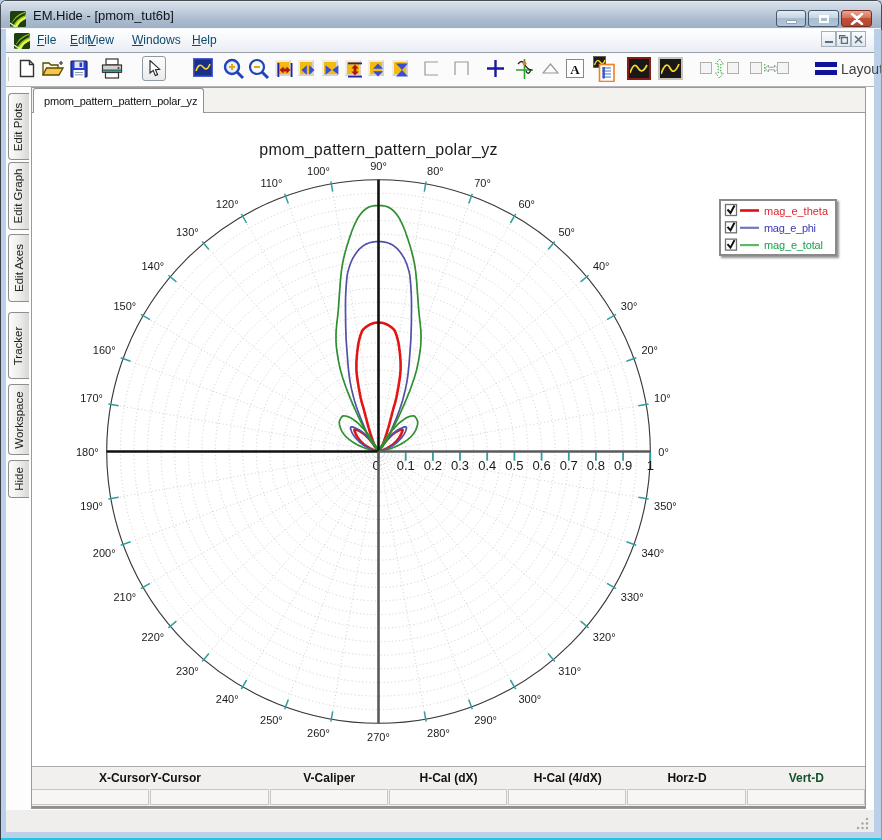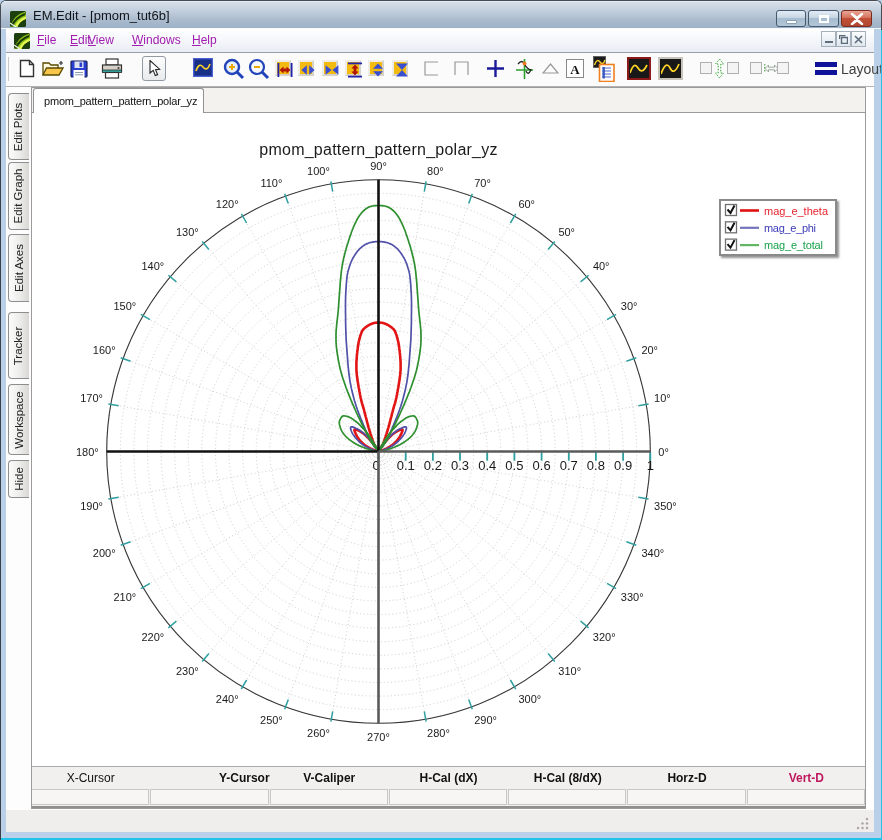--- a/index.html
+++ b/index.html
@@ -7,38 +7,38 @@
   border:1px solid #454c54; border-bottom:none; }
 #titlebar { position:absolute; left:1px; right:1px; top:1px; height:28px;
   border-radius:5px 5px 0 0;
   background:linear-gradient(180deg,#dae2ec 0%,#c2cfdd 35%,#a9bacd 70%,#9db0c5 100%);
   box-shadow:0 1px 0 rgba(255,255,255,.35) inset, 0 -1px 0 #f4f8fc inset; }
 #menubar { position:absolute; left:6px; right:8px; top:29px; height:24px;
   background:linear-gradient(180deg,#ffffff,#e9edf4); border-bottom:1px solid #9aa0aa; }
 #toolbar { position:absolute; left:6px; right:8px; top:53px; height:34px;
   background:#fbfbfb; border-bottom:1px solid #b2b2b2; }
 #client { position:absolute; left:6px; right:8px; top:87px; bottom:30px; background:#fff; }
-.mi { position:absolute; top:33px; font-size:12px; color:#a21caf; }
+.mi { position:absolute; top:33px; font-size:12px; color:#0c4a6e; }
 .mi u { text-decoration:underline; }
 #statusbar { position:absolute; left:6px; right:8px; bottom:8px; height:22px; background:#f0eeec; }
 .capbtn { position:absolute; top:10px; height:17px; border-radius:3px; border:1px solid #44586e; }
 .mdibtn { position:absolute; top:31px; width:15px; height:16px; border:1px solid #a4b0bc;
   background:linear-gradient(180deg,#fbfcfd,#dfe7ee); color:#5d6d7c; text-align:center;
   font-size:11px; line-height:14px; }
 </style></head><body>
 <div id="frame"></div>
 <div id="titlebar"></div>
 <svg style="position:absolute;left:10px;top:11px" width="16" height="16" viewBox="0 0 16 16">
 <rect x="0" y="0" width="16" height="16" rx="1.5" fill="#1d3f0e"></rect>
 <path d="M4,16 Q6,7 16,4" stroke="#8fc41c" stroke-width="7" fill="none"></path>
 <path d="M2,15 Q5,7 15,3" stroke="#1a3a0a" stroke-width="2.2" fill="none"></path>
 <path d="M6,16 Q8,10 16,6.5" stroke="#e4f74e" stroke-width="2.4" fill="none"></path>
 <path d="M0,12 L6,16" stroke="#e8f0e4" stroke-width="1.4"></path>
 </svg>
-<div style="position:absolute;left:33px;top:8px;font-size:13px;color:#10141a">EM.Edit - [pmom_tut6b]</div>
+<div style="position:absolute;left:33px;top:8px;font-size:13px;color:#10141a">EM.Hide - [pmom_tut6b]</div>
 <div class="capbtn" style="left:776px;width:30px;background:linear-gradient(180deg,#e3ecf5 0%,#c3d3e2 49%,#a7bccf 50%,#b3c6d8 100%)">
   <div style="position:absolute;left:9px;top:9px;width:11px;height:4px;background:#fff;border:1px solid #8aa0b4;border-radius:1px"></div>
   </div>
 <div class="capbtn" style="left:808px;width:31px;background:linear-gradient(180deg,#e3ecf5 0%,#c3d3e2 49%,#a7bccf 50%,#b3c6d8 100%)">
   <div style="position:absolute;left:10px;top:4px;width:10px;height:8px;border:2px solid #fff;border-top-width:3px"></div>
   </div>
 <div class="capbtn" style="left:841px;width:31px;border-color:#7a2b1d;background:linear-gradient(180deg,#e8a696 0%,#d4715c 45%,#c04f34 50%,#b24833 100%)">
   <svg style="position:absolute;left:8px;top:2px" width="14" height="12" viewBox="0 0 14 12">
       <path d="M2,1 L7,4.6 L12,1 M2,11 L7,7.4 L12,11 M2,1 L12,11 M12,1 L2,11" stroke="#fff" stroke-width="2.4" fill="none" stroke-linecap="round"></path>
     </svg>
@@ -420,27 +420,27 @@
   </g>
   <g transform="translate(0,34.6)">
     <rect x="6.5" y="5.5" width="11" height="11" fill="#fff" stroke="#707070" stroke-width="1.3"></rect>
     <path d="M8.5,10.5 L11.5,14 L15.5,6.5" stroke="#111" stroke-width="2" fill="none"></path>
     <line x1="21" y1="11.5" x2="40" y2="11.5" stroke="#62b862" stroke-width="2.2"></line>
     <text x="45" y="15.5" font-size="11" textLength="59" fill="#17a24a" font-family="Liberation Sans, sans-serif">mag_e_total</text>
   </g>
 </svg>
 
 <div style="position:absolute;left:31px;top:766px;width:835px;height:40px;background:#f1f0ee;border-top:1px solid #aaa"></div>
-<div style="position:absolute;left:31.0px;top:769px;width:119.3px;height:18px;text-align:center;font-weight:normal;font-size:12px;color:#111;line-height:18px">X-Cursor</div>
-<div style="position:absolute;left:150.3px;top:769px;width:119.3px;height:18px;text-align:right;font-weight:bold;font-size:12px;color:#111;line-height:18px">Y-Cursor</div>
+<div style="position:absolute;left:31.0px;top:769px;width:119.3px;height:18px;text-align:right;font-weight:bold;font-size:12px;color:#111;line-height:18px">X-Cursor</div>
+<div style="position:absolute;left:150.3px;top:769px;width:119.3px;height:18px;text-align:left;font-weight:bold;font-size:12px;color:#111;line-height:18px">Y-Cursor</div>
 <div style="position:absolute;left:269.6px;top:769px;width:119.3px;height:18px;text-align:center;font-weight:bold;font-size:12px;color:#111;line-height:18px">V-Caliper</div>
 <div style="position:absolute;left:388.9px;top:769px;width:119.3px;height:18px;text-align:center;font-weight:bold;font-size:12px;color:#111;line-height:18px">H-Cal (dX)</div>
-<div style="position:absolute;left:508.1px;top:769px;width:119.3px;height:18px;text-align:center;font-weight:bold;font-size:12px;color:#111;line-height:18px">H-Cal (8/dX)</div>
+<div style="position:absolute;left:508.1px;top:769px;width:119.3px;height:18px;text-align:center;font-weight:bold;font-size:12px;color:#111;line-height:18px">H-Cal (4/dX)</div>
 <div style="position:absolute;left:627.4px;top:769px;width:119.3px;height:18px;text-align:center;font-weight:bold;font-size:12px;color:#111;line-height:18px">Horz-D</div>
-<div style="position:absolute;left:746.7px;top:769px;width:119.3px;height:18px;text-align:center;font-weight:bold;font-size:12px;color:#be185d;line-height:18px">Vert-D</div>
+<div style="position:absolute;left:746.7px;top:769px;width:119.3px;height:18px;text-align:center;font-weight:bold;font-size:12px;color:#14532d;line-height:18px">Vert-D</div>
 <div style="position:absolute;left:31.0px;top:788.5px;width:118.3px;height:16px;background:#f7f6f4;border:1px solid #c9c7c3;box-sizing:border-box"></div>
 <div style="position:absolute;left:150.3px;top:788.5px;width:118.3px;height:16px;background:#f7f6f4;border:1px solid #c9c7c3;box-sizing:border-box"></div>
 <div style="position:absolute;left:269.6px;top:788.5px;width:118.3px;height:16px;background:#f7f6f4;border:1px solid #c9c7c3;box-sizing:border-box"></div>
 <div style="position:absolute;left:388.9px;top:788.5px;width:118.3px;height:16px;background:#f7f6f4;border:1px solid #c9c7c3;box-sizing:border-box"></div>
 <div style="position:absolute;left:508.1px;top:788.5px;width:118.3px;height:16px;background:#f7f6f4;border:1px solid #c9c7c3;box-sizing:border-box"></div>
 <div style="position:absolute;left:627.4px;top:788.5px;width:118.3px;height:16px;background:#f7f6f4;border:1px solid #c9c7c3;box-sizing:border-box"></div>
 <div style="position:absolute;left:746.7px;top:788.5px;width:118.3px;height:16px;background:#f7f6f4;border:1px solid #c9c7c3;box-sizing:border-box"></div>
 <div style="position:absolute;left:31px;top:806px;width:835px;height:3px;background:#8f8f8f"></div>
 
 <div style="position:absolute;left:31px;top:87px;width:835px;height:722px;border:1px solid #9b9b9b;pointer-events:none"></div>

